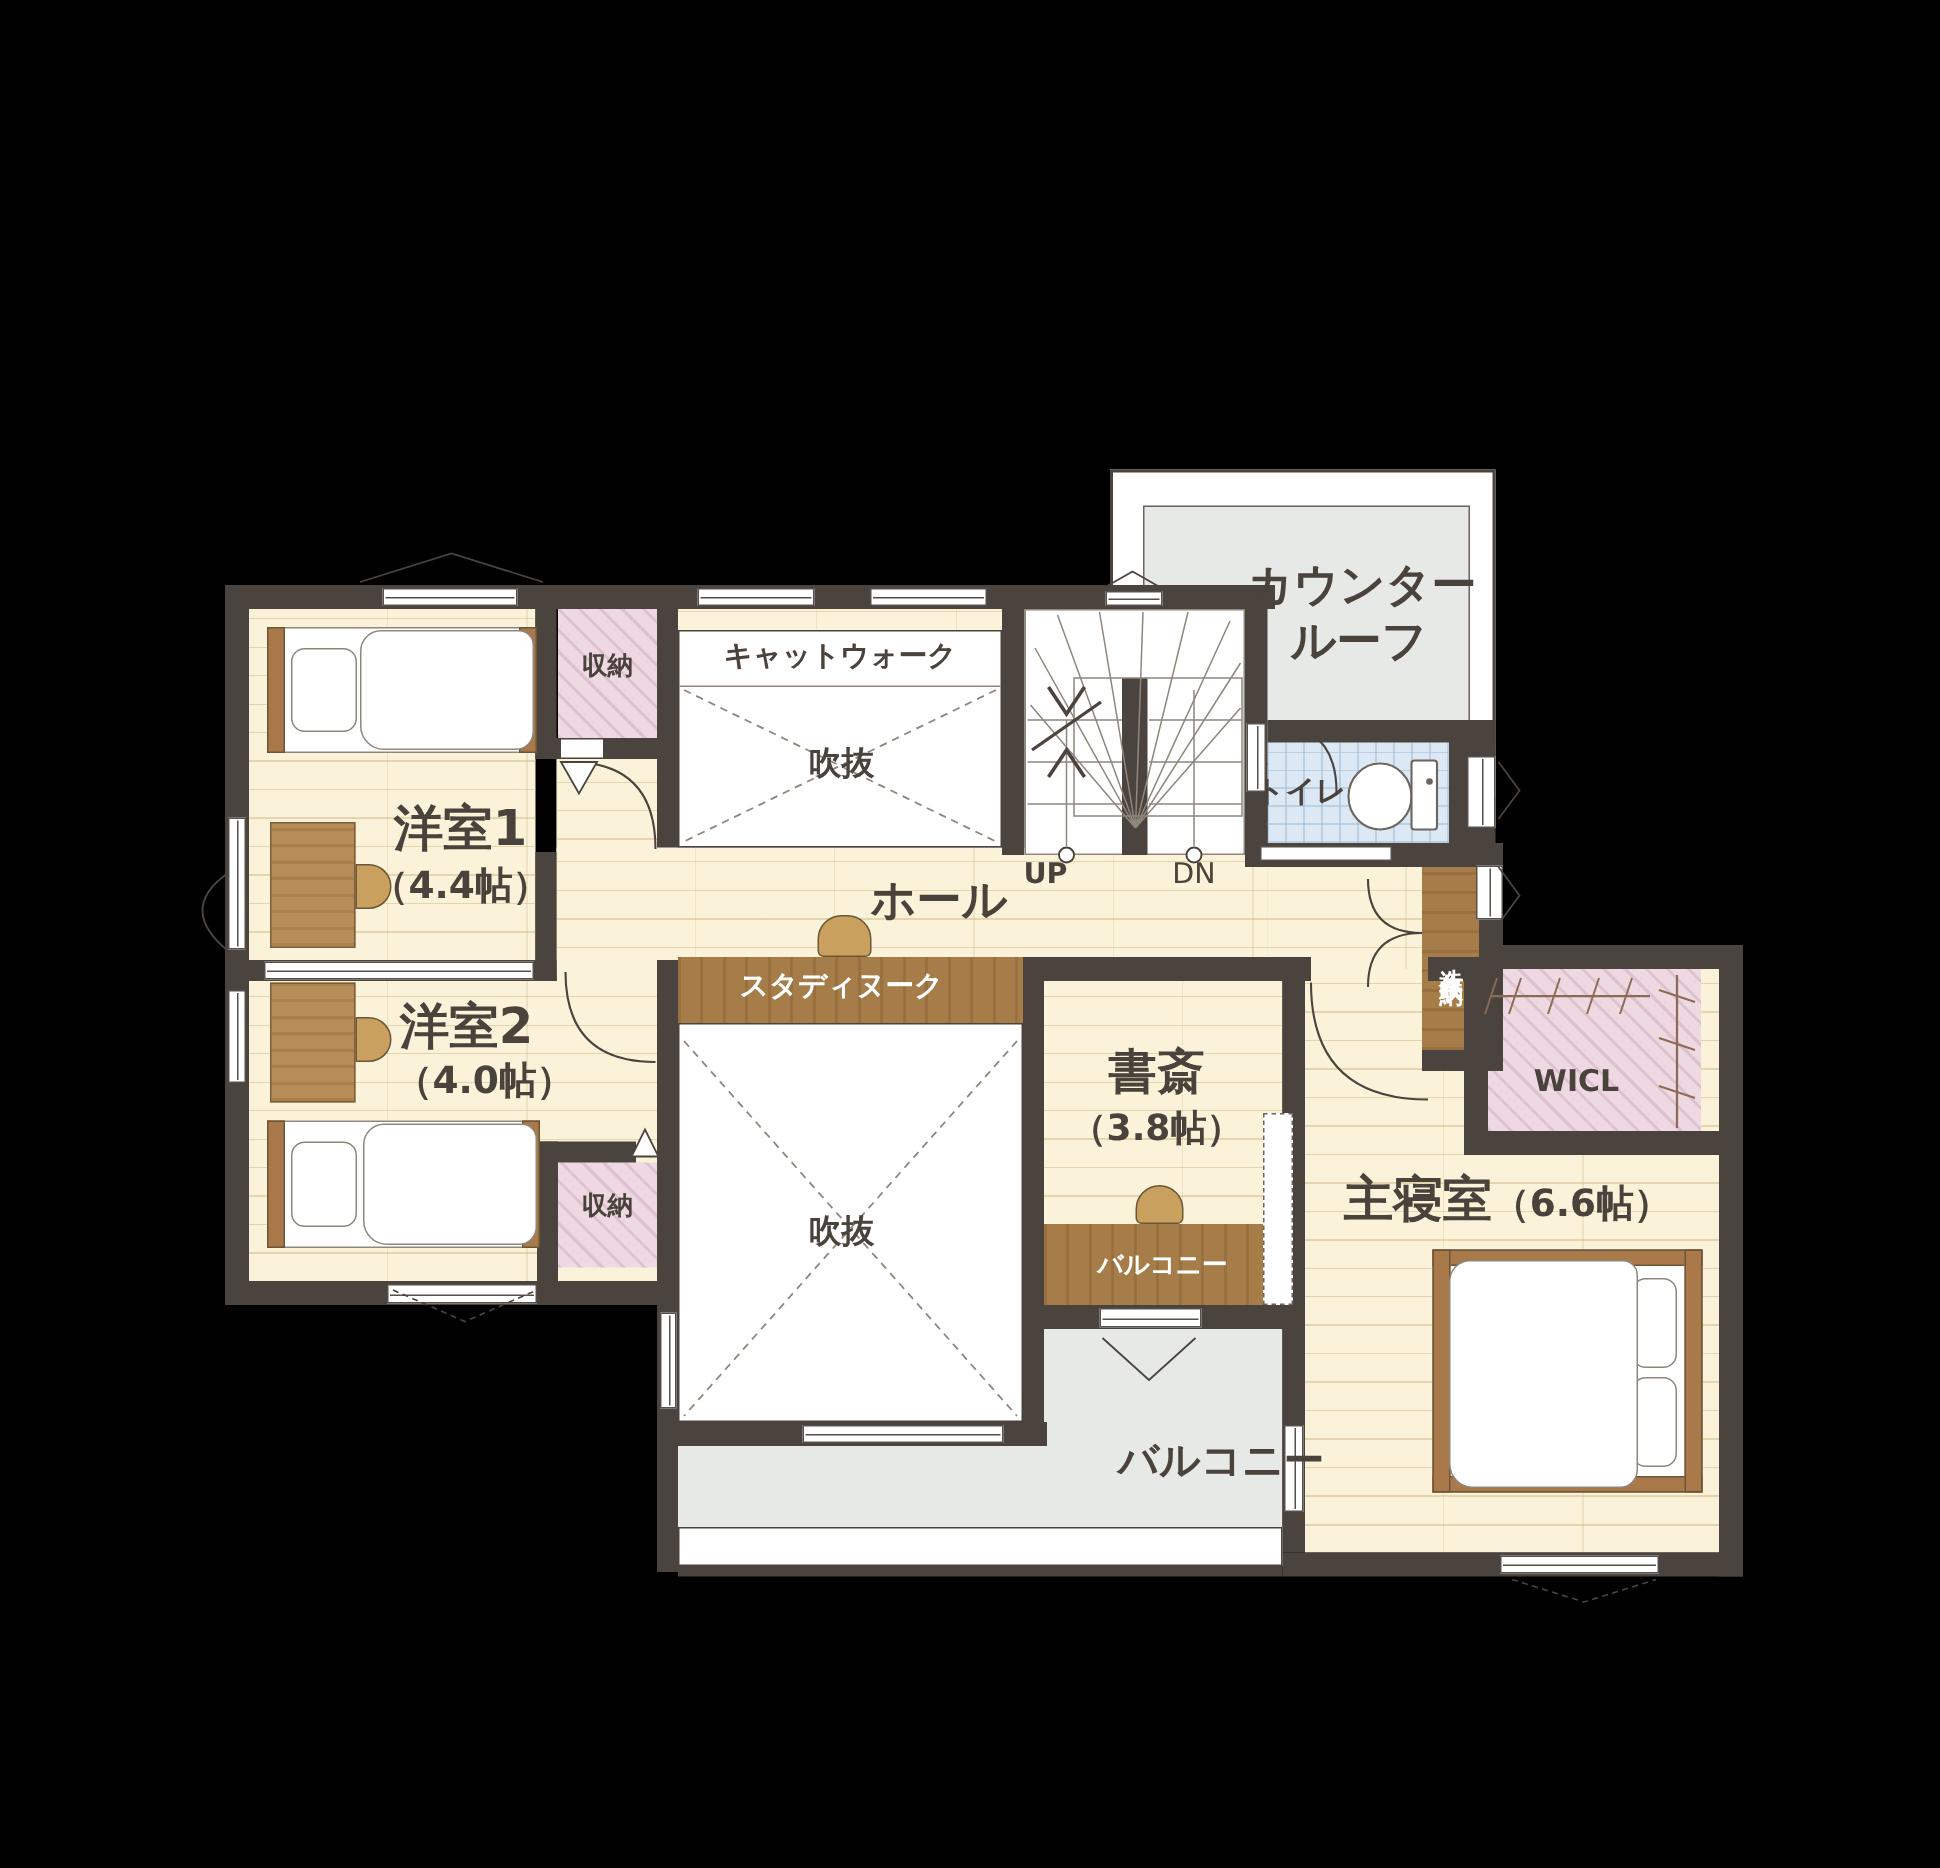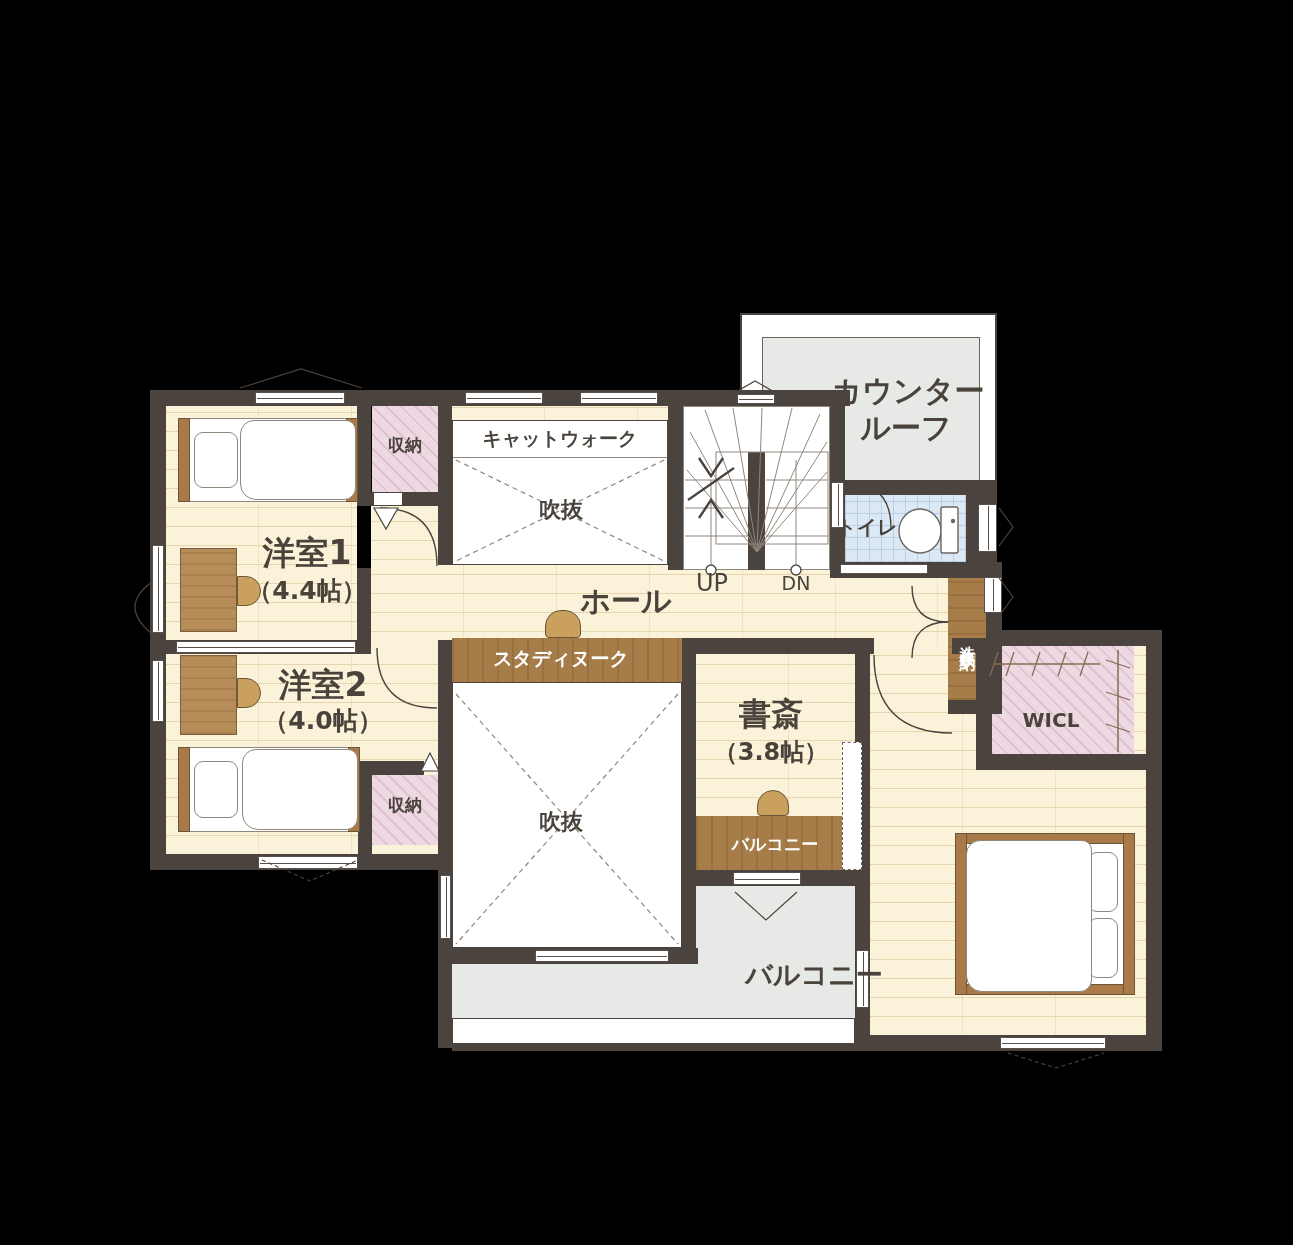--- a/index.html
+++ b/index.html
@@ -200,29 +200,32 @@
 
   <div class="lbl" style="left:908px;top:391px;font-size:30px;">カウンター</div>
   <div class="lbl" style="left:906px;top:428px;font-size:30px;">ルーフ</div>
   <div class="lbl" style="left:560px;top:438px;font-size:19px;">キャットウォーク</div>
   <div class="lbl" style="left:561px;top:510px;font-size:22px;">吹抜</div>
   <div class="lbl" style="left:561px;top:822px;font-size:22px;">吹抜</div>
   <div class="lbl" style="left:405px;top:445px;font-size:17px;">収納</div>
   <div class="lbl" style="left:405px;top:805px;font-size:17px;">収納</div>
   <div class="lbl" style="left:307px;top:552px;font-size:33px;">洋室1</div>
   <div class="lbl" style="left:307px;top:590px;font-size:25px;">（4.4帖）</div>
-  <div class="lbl" style="left:323px;top:684px;font-size:33px;">洋室2</div>
+  <div class="lbl" style="left:311px;top:684px;font-size:33px;">洋室2</div>
   <div class="lbl" style="left:323px;top:720px;font-size:25px;">（4.0帖）</div>
   <div class="lbl" style="left:626px;top:601px;font-size:30px;">ホール</div>
-  <div class="lbl" style="left:712px;top:583px;font-size:24px;font-weight:400;">UP</div>
+  <div class="lbl" style="left:697px;top:583px;font-size:19px;font-weight:700;">UP</div>
   <div class="lbl" style="left:796px;top:583px;font-size:19px;font-weight:400;">DN</div>
   <div class="lbl" style="left:867px;top:527px;font-size:20px;">トイレ</div>
   <div class="a vtxt wlbl" style="left:948px;top:582px;width:38px;height:114px;font-size:16px;font-weight:600;">
       <span>造作収納</span>
     </div>
   <div class="lbl wlbl" style="left:561px;top:658px;font-size:19px;">スタディヌーク</div>
   <div class="lbl" style="left:771px;top:714px;font-size:32px;">書斎</div>
   <div class="lbl" style="left:771px;top:752px;font-size:24px;">（3.8帖）</div>
   <div class="lbl wlbl" style="left:775px;top:844px;font-size:17px;">バルコニー</div>
   <div class="lbl" style="left:1031px;top:720px;font-size:20px;margin-left:20px;">WICL</div>
+  <div class="lbl" style="left:1005px;top:799px;font-size:33px;">
+    <span>主寝室</span><span style="font-size:25px;">（6.6帖）</span>
+  </div>
   <div class="lbl" style="left:814px;top:974px;font-size:27px;">バルコニー</div>
 
 </div>
 
 </body></html>

